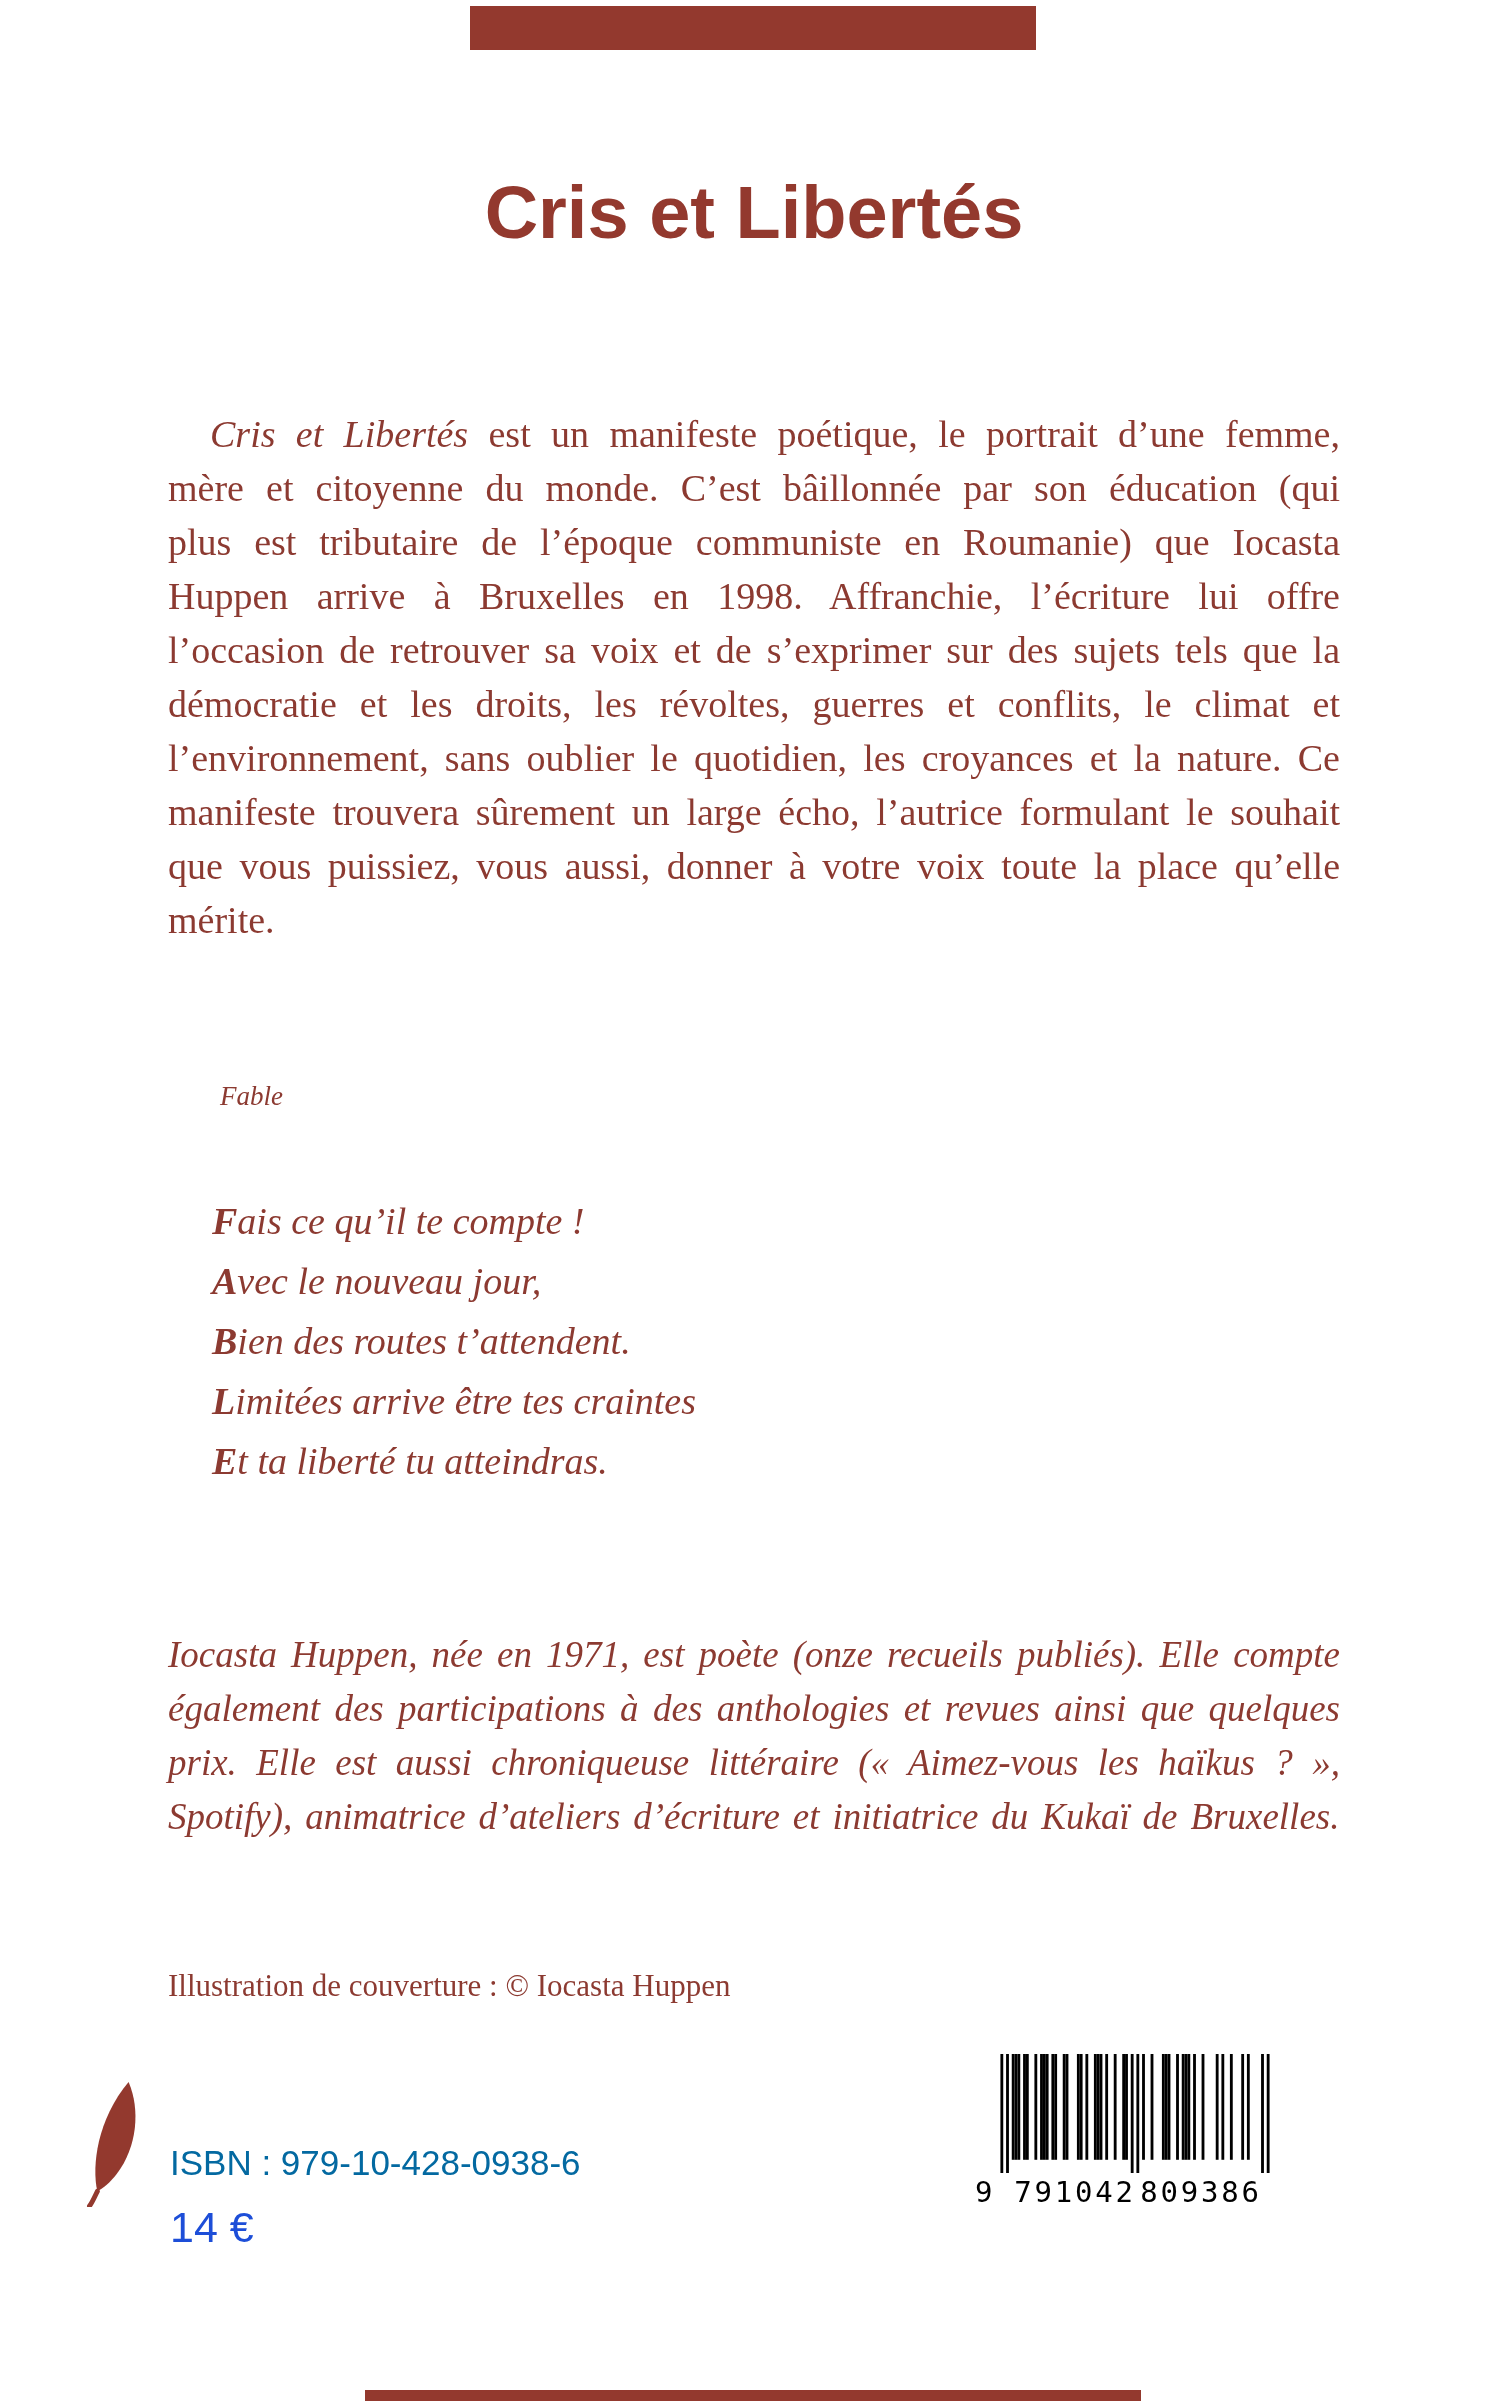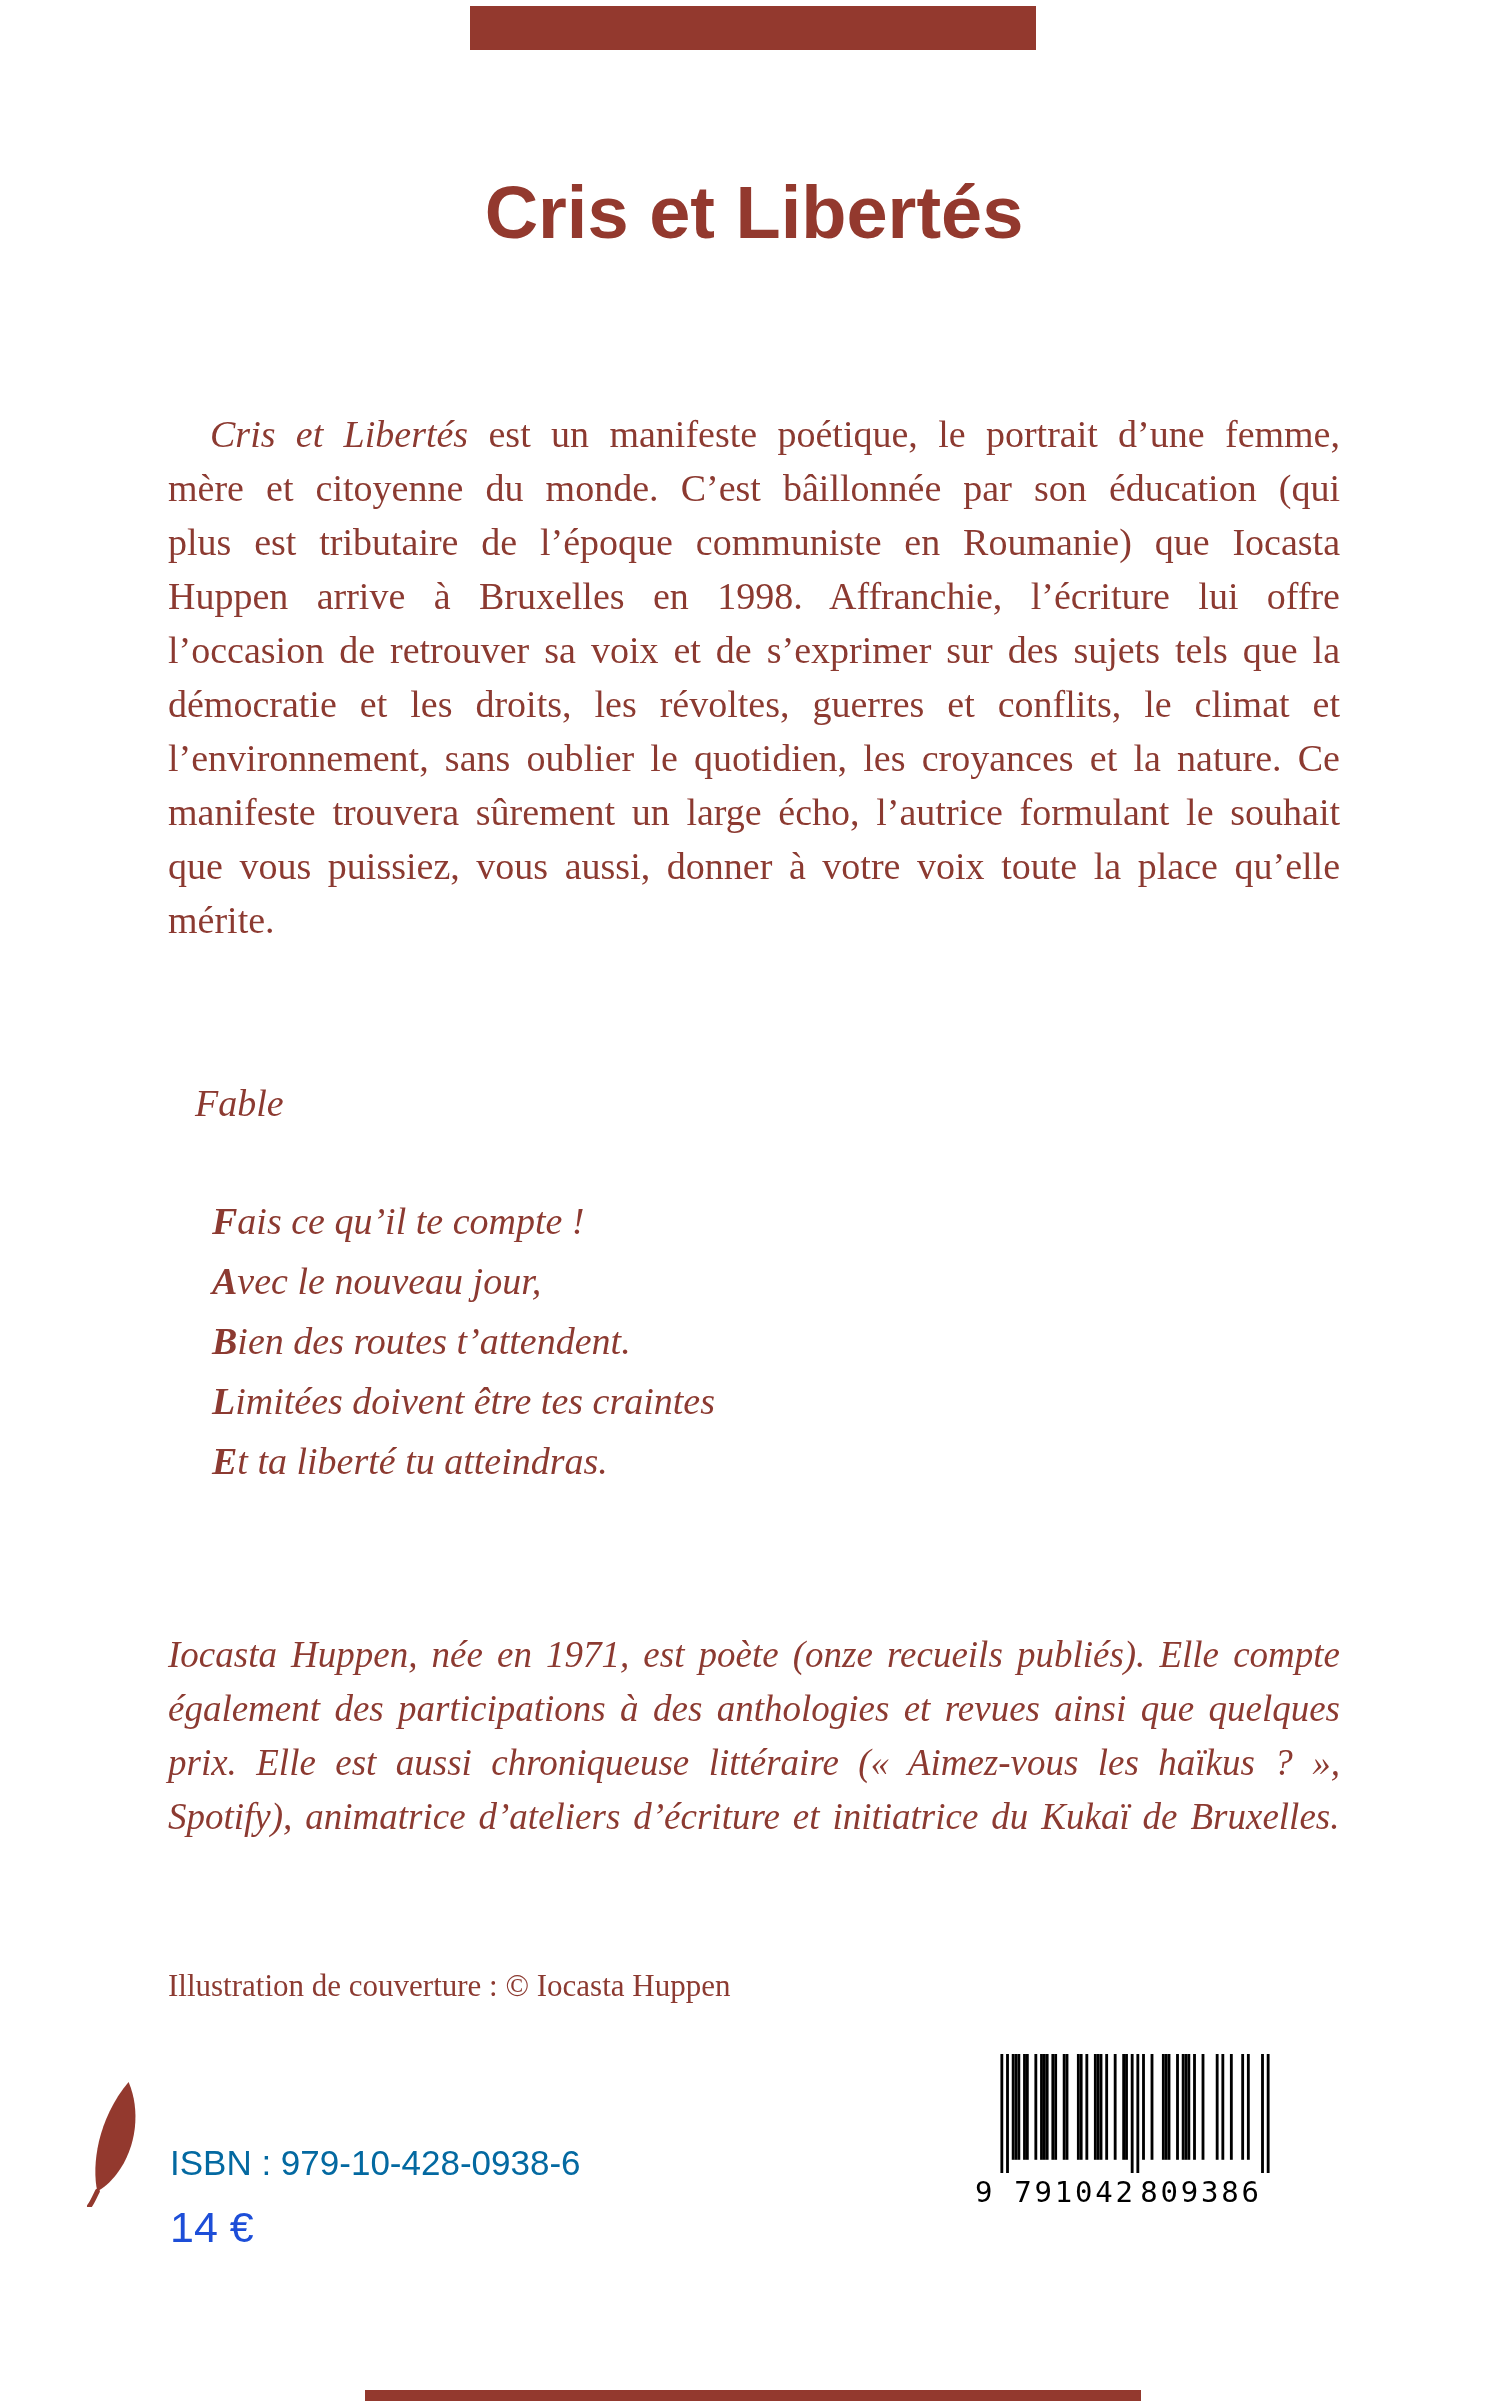--- a/index.html
+++ b/index.html
@@ -36,23 +36,23 @@
     line-height: 54px;
     text-align: justify;
     text-indent: 42px;
     word-spacing: 0.14em;
     color: var(--text, #8c3a31);
   }
   .synopsis .lead { font-style: italic; }
 
   .poem-heading {
     position: absolute;
-    left: 195px; top: 1081px;
+    left: 220px; top: 1081px;
     font-style: italic;
-    font-size: 38px;
+    font-size: 27px;
     color: var(--text, #8c3a31);
   }
 
   .poem {
     position: absolute;
     left: 212px; top: 1191px;
     font-style: italic;
     font-size: 38px;
     line-height: 60px;
     color: var(--text, #8c3a31);
@@ -130,21 +130,21 @@
   <h1 class="title">Cris et Libertés</h1>
 
   <p class="synopsis"><span class="lead">Cris et Libertés</span><span> est un manifeste poétique, le portrait d’une femme, mère et citoyenne du monde. C’est bâillonnée par son éducation (qui plus est tributaire de l’époque communiste en Roumanie) que Iocasta Huppen arrive à Bruxelles en 1998. Affranchie, l’écriture lui offre l’occasion de retrouver sa voix et de s’exprimer sur des sujets tels que la démocratie et les droits, les révoltes, guerres et conflits, le climat et l’environnement, sans oublier le quotidien, les croyances et la nature. Ce manifeste trouvera sûrement un large écho, l’autrice formulant le souhait que vous puissiez, vous aussi, donner à votre voix toute la place qu’elle mérite.</span></p>
 
   <p class="poem-heading">Fable</p>
 
   <div class="poem">
     <div class="poem-line"><span class="initial">F</span><span>ais ce qu’il te compte !</span></div>
     <div class="poem-line"><span class="initial">A</span><span>vec le nouveau jour,</span></div>
     <div class="poem-line"><span class="initial">B</span><span>ien des routes t’attendent.</span></div>
-    <div class="poem-line"><span class="initial">L</span><span>imitées doivent être tes craintes</span></div>
+    <div class="poem-line"><span class="initial">L</span><span>imitées arrive être tes craintes</span></div>
     <div class="poem-line"><span class="initial">E</span><span>t ta liberté tu atteindras.</span></div>
   </div>
 
   <p class="bio">Iocasta Huppen, née en 1971, est poète (onze recueils publiés). Elle compte également des participations à des anthologies et revues ainsi que quelques prix. Elle est aussi chroniqueuse littéraire (« Aimez-vous les haïkus ? », Spotify), animatrice d’ateliers d’écriture et initiatrice du Kukaï de Bruxelles.</p>
 
   <p class="credit">Illustration de couverture : © Iocasta Huppen</p>
 
   <div class="feather">
     <svg viewBox="0 0 70 130" xmlns="http://www.w3.org/2000/svg" aria-hidden="true">
       <path d="M52 2 C64 30 61 68 40 96 C33 105 26 111 20 114 C14 88 20 40 52 2 Z" fill="#93392e"></path>

